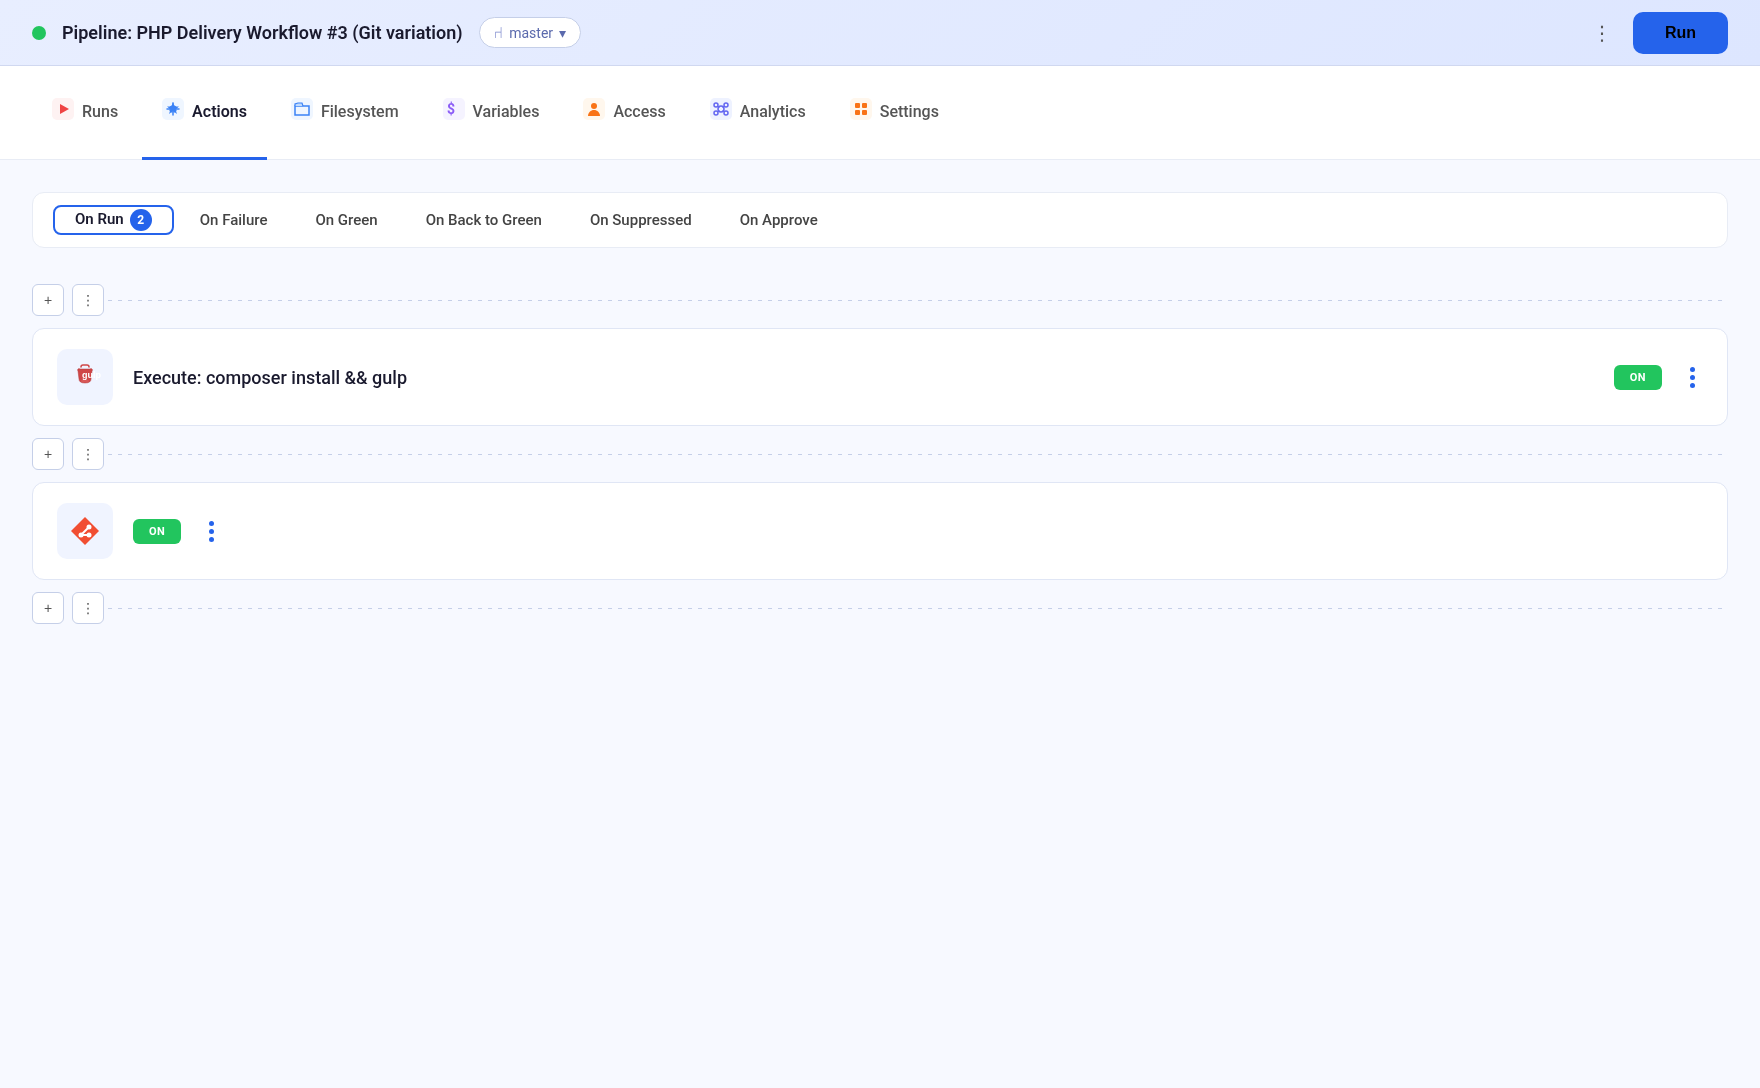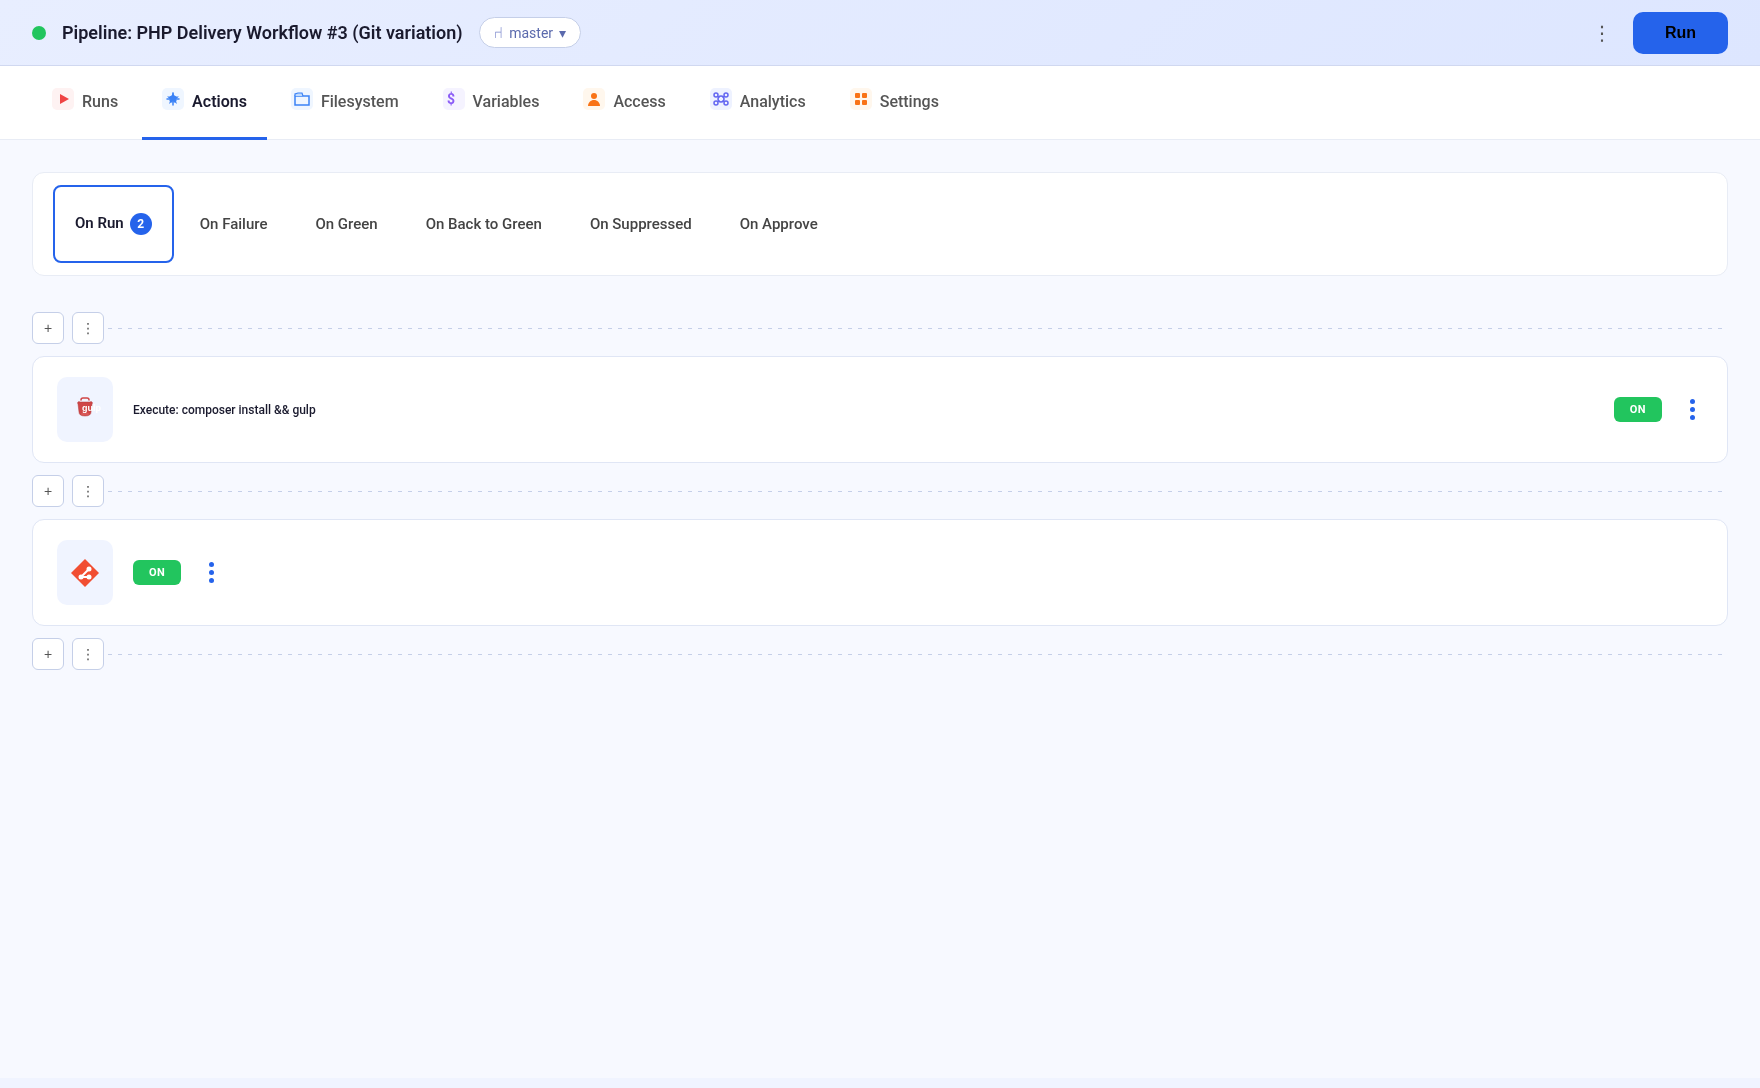--- a/index.html
+++ b/index.html
@@ -91,21 +91,21 @@
       align-items: center;
       padding: 0 32px;
       border-bottom: 1px solid #e8ecf5;
       background: white;
       gap: 4px;
     }
     .nav-tab {
       display: flex;
       align-items: center;
       gap: 8px;
-      padding: 22px 20px;
+      padding: 32px 20px;
       font-size: 16px;
       font-weight: 500;
       color: #555;
       cursor: pointer;
       border-bottom: 3px solid transparent;
       margin-bottom: -1px;
       white-space: nowrap;
     }
     .nav-tab.active {
       color: #1a1a2e;
@@ -129,21 +129,21 @@
       display: flex;
       align-items: center;
       gap: 4px;
       margin-bottom: 28px;
       background: white;
       border-radius: 12px;
       padding: 12px 20px;
       border: 1px solid #e8ecf5;
     }
     .action-tab {
-      padding: 26px 20px;
+      padding: 2px 20px;
       font-size: 15px;
       font-weight: 500;
       color: #444;
       cursor: pointer;
       border-radius: 8px;
       border: 2px solid transparent;
       white-space: nowrap;
     }
     .action-tab.active {
       border: 2px solid #2563eb;
@@ -210,36 +210,36 @@
       border: 1px solid #e0e6f5;
       border-radius: 12px;
       padding: 20px 24px;
       display: flex;
       align-items: center;
       gap: 20px;
       margin: 4px 0;
     }
     .action-icon-wrap {
       width: 56px;
-      height: 65px;
+      height: 56px;
       background: #f0f4ff;
       border-radius: 10px;
       display: flex;
       align-items: center;
       justify-content: center;
       flex-shrink: 0;
     }
     .action-icon-wrap svg,
     .action-icon-wrap img {
       width: 36px;
       height: 36px;
     }
     .action-label {
       flex: 1;
-      font-size: 12px;
+      font-size: 18px;
       font-weight: 500;
       color: #1a1a2e;
     }
     .on-badge {
       background: #22c55e;
       color: white;
       border-radius: 6px;
       padding: 6px 16px;
       font-size: 11px;
       font-weight: 700;

